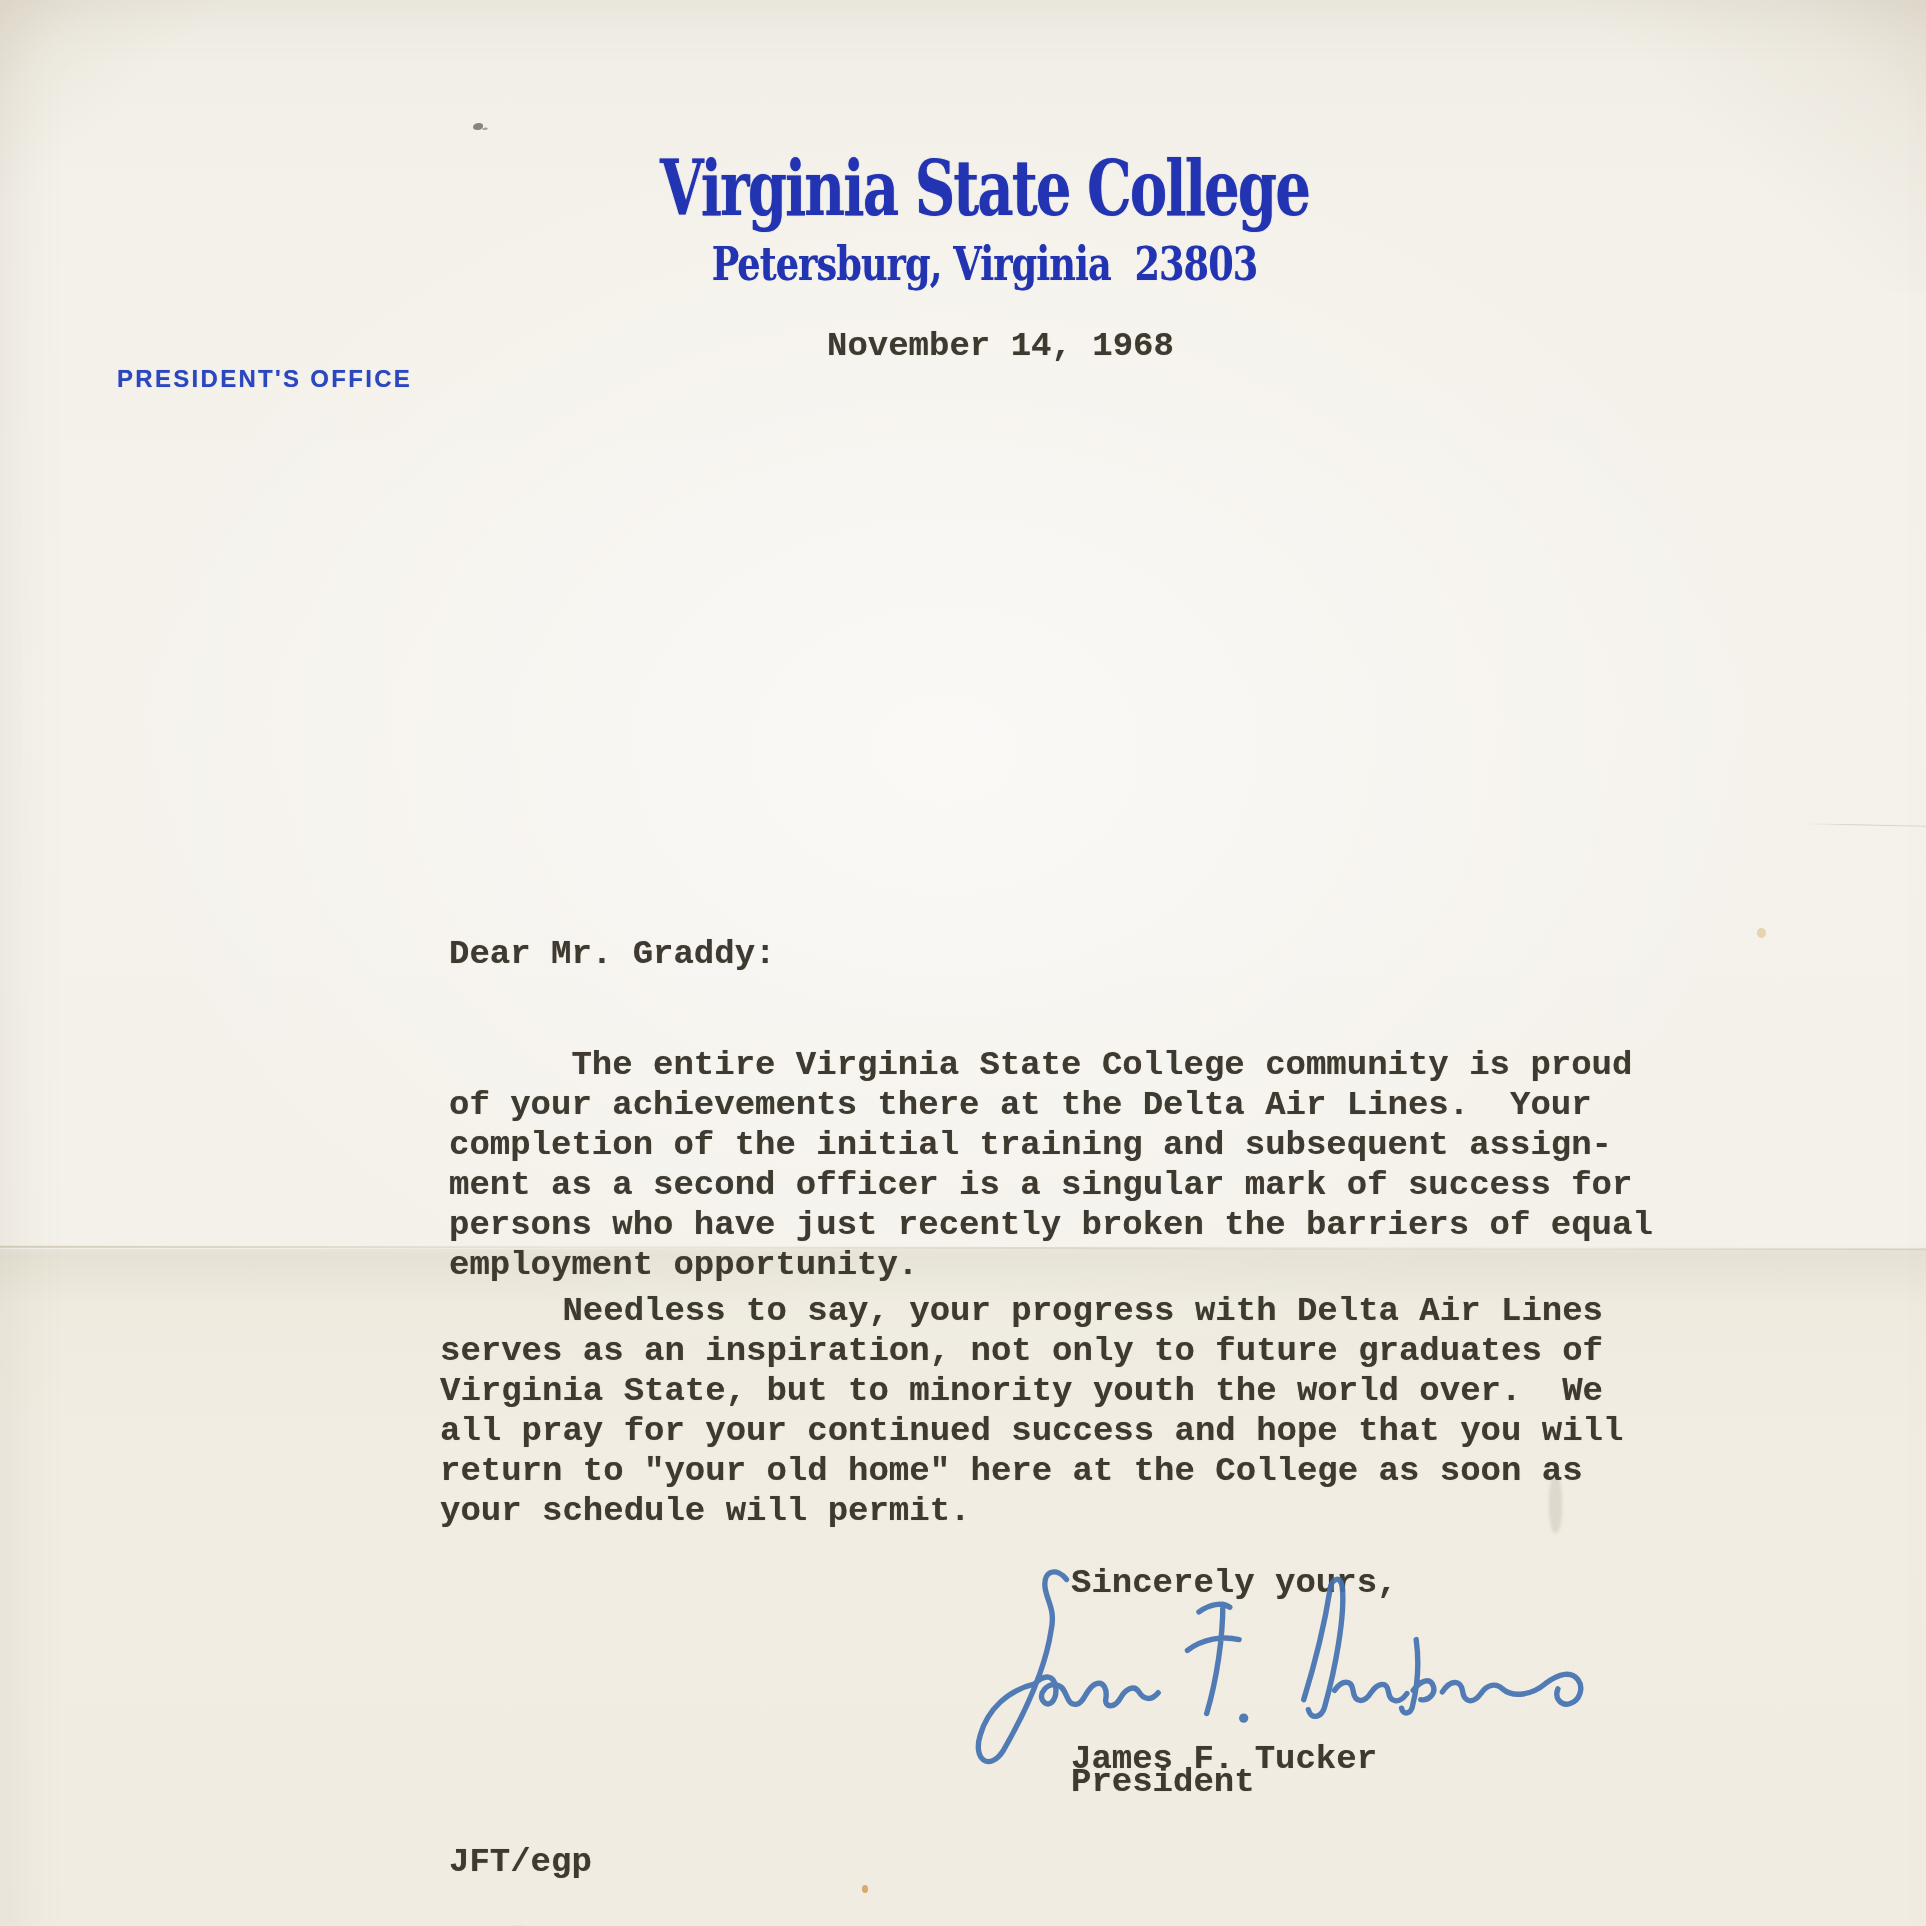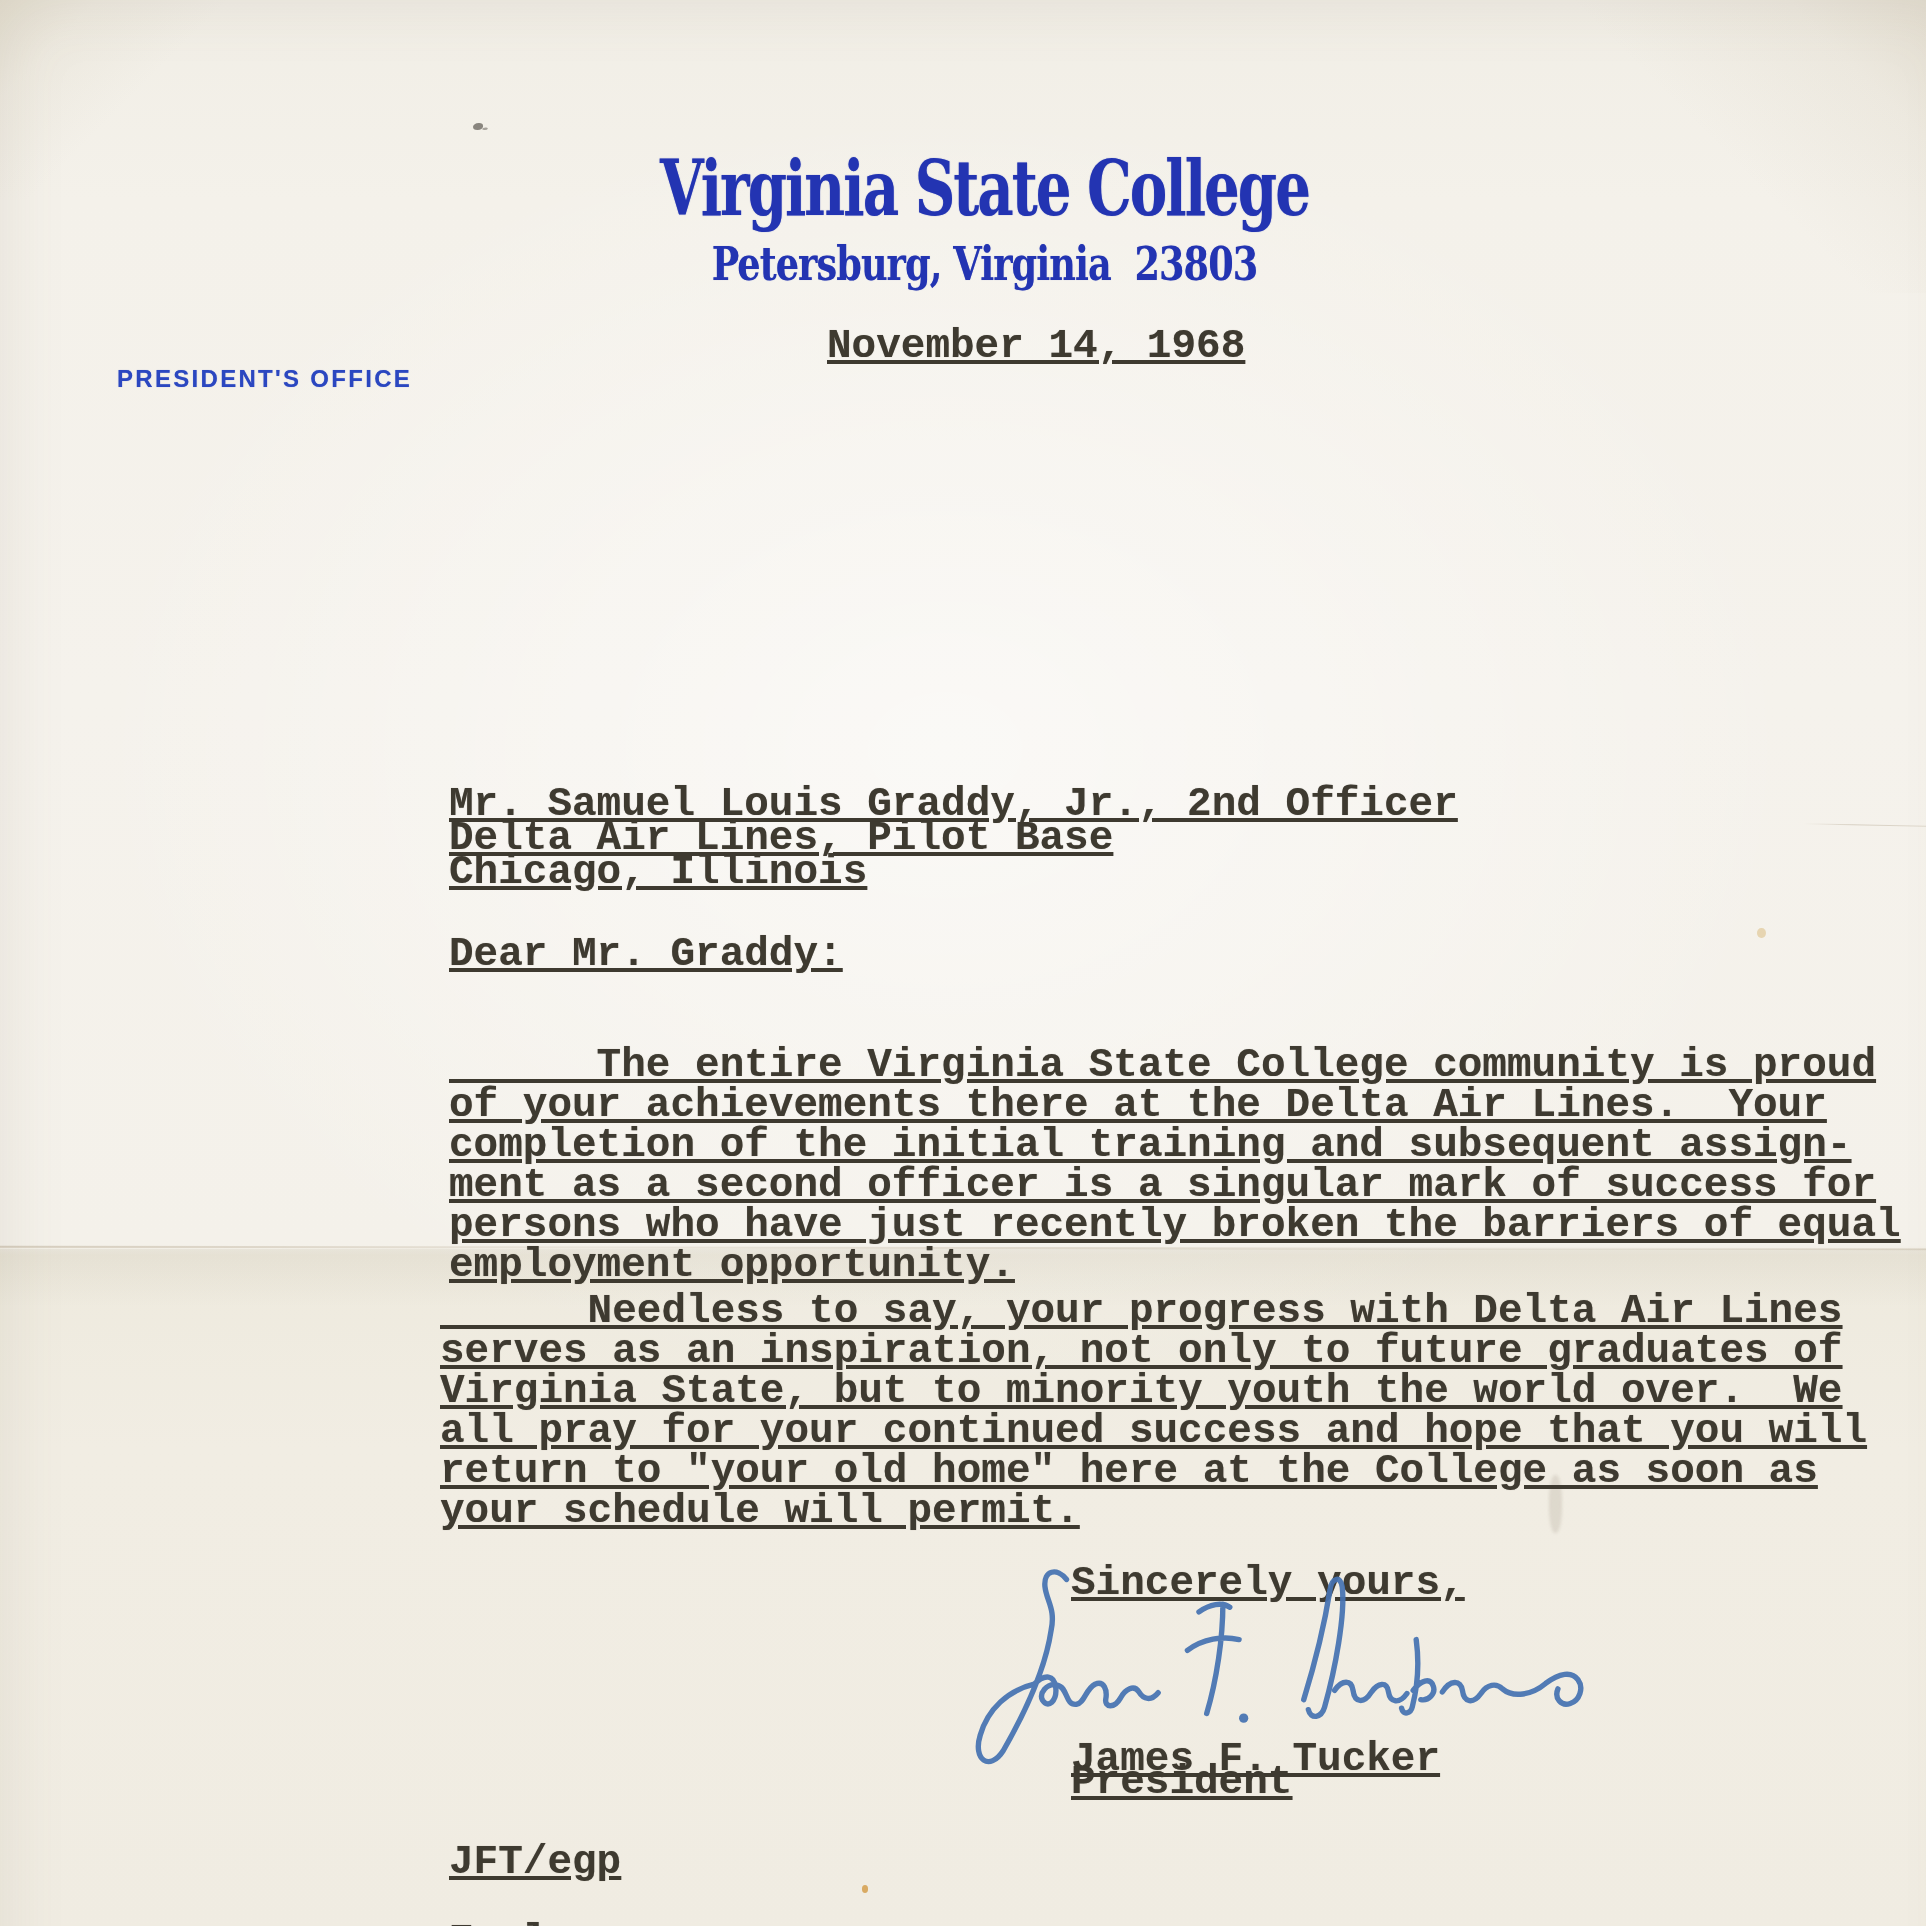--- a/index.html
+++ b/index.html
@@ -53,26 +53,25 @@
     letter-spacing: 2.3px;
     color: #2b47c0;
     text-shadow: 0 0 0.8px rgba(43,71,192,0.55);
   }
 
   
   .typed {
     position: absolute;
     font-family: "Liberation Mono", "DejaVu Sans Mono", monospace;
     font-weight: 700;
-    font-size: 41px;
+    font-size: 34px;
     line-height: 40px;
     color: #3e3a30;
     white-space: pre;
     text-shadow: 0 0 0.8px rgba(62,58,48,0.45);
-    text-decoration: underline;
   }
   .typed.tight { line-height: 34px; }
 
   .t-date      { left: 827px; top: 326px;  }
   .t-address   { left: 449px; top: 787px; }
   .t-salute    { left: 449px; top: 934px; }
   .t-para1     { left: 449px; top: 1013px; margin-top: 32px; }
   .t-para2     { left: 440px; top: 1291px; }
   .t-closing   { left: 1071px; top: 1563px; }
   .t-name      { left: 1071px; top: 1723px; margin-top: 16px; }
@@ -145,23 +144,20 @@
   <div class="speck-dark"></div>
   <div class="speck-orange"></div>
   <div class="speck-amber"></div>
   <div class="smudge-right"></div>
 
   <div class="lh-title">Virginia State College</div>
   <div class="lh-sub">Petersburg, Virginia  23803</div>
   <div class="office-stamp">PRESIDENT'S OFFICE</div>
 
   <div class="typed t-date">November 14, 1968</div>
-  <div class="typed tight t-address">Mr. Samuel Louis Graddy, Jr., 2nd Officer
-Delta Air Lines, Pilot Base
-Chicago, Illinois</div>
   <div class="typed t-salute">Dear Mr. Graddy:</div>
   <div class="typed t-para1">      The entire Virginia State College community is proud
 of your achievements there at the Delta Air Lines.  Your
 completion of the initial training and subsequent assign-
 ment as a second officer is a singular mark of success for
 persons who have just recently broken the barriers of equal
 employment opportunity.</div>
   <div class="typed t-para2">      Needless to say, your progress with Delta Air Lines
 serves as an inspiration, not only to future graduates of
 Virginia State, but to minority youth the world over.  We

